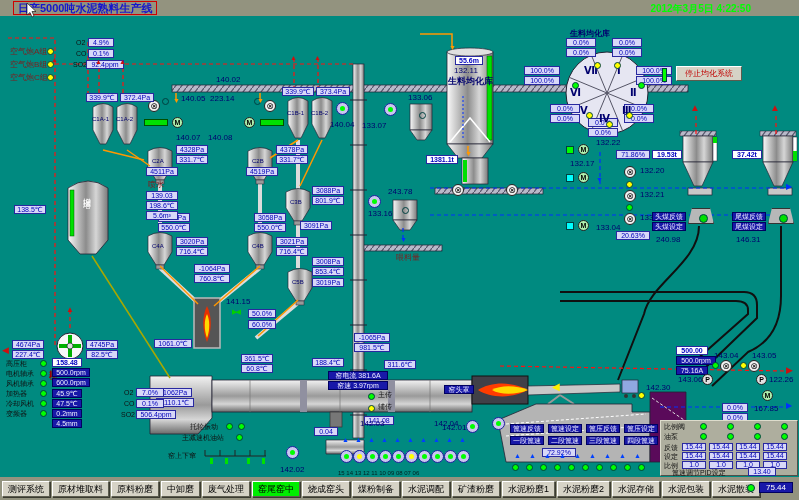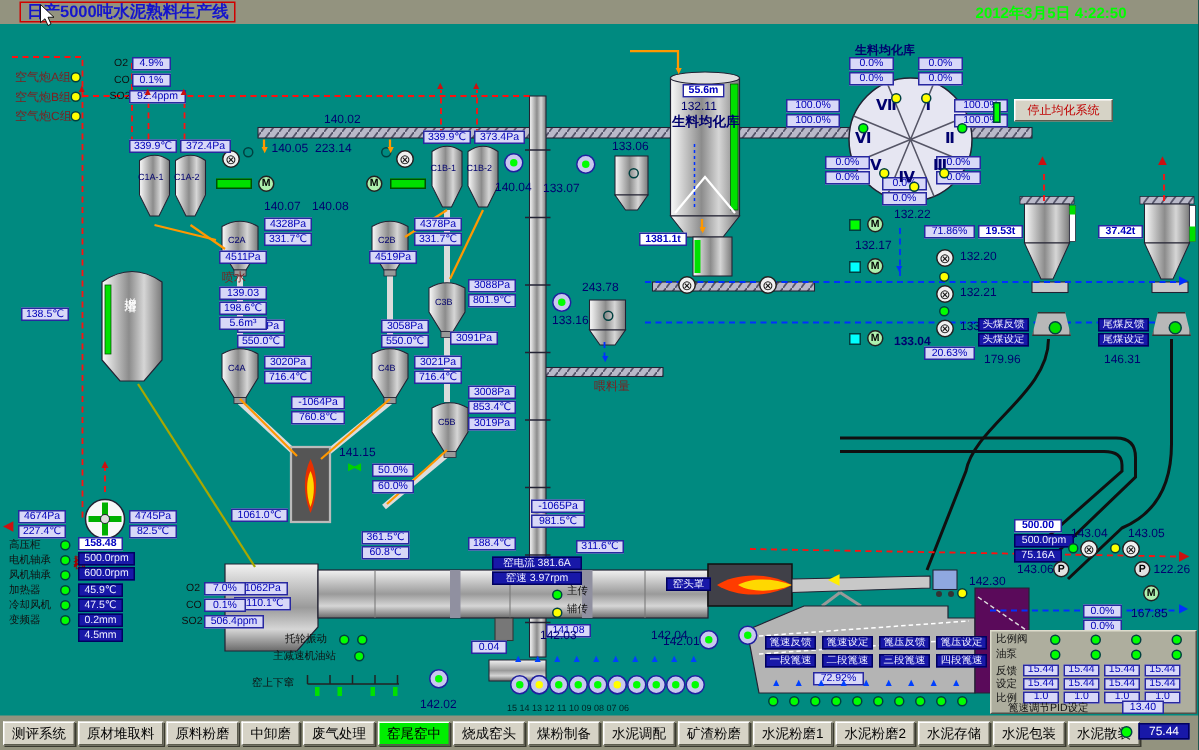--- a/index.html
+++ b/index.html
@@ -388,36 +388,36 @@
       <div class="it mot" style="left: 578px; top: 172px;">M</div>
       <div class="it vb" style="left: 616px; top: 150px; width: 34px; height: 9px; line-height: 7px;">71.86%</div>
       <div class="it rotv" style="left: 624px; top: 166px;">⊗</div>
       <div class="it lbl" style="left: 640px; top: 167px;">132.20</div>
       <div class="it led" style="left: 626px; top: 181px; background: rgb(255, 255, 0);"></div>
       <div class="it rotv" style="left: 624px; top: 190px;">⊗</div>
       <div class="it lbl" style="left: 640px; top: 191px;">132.21</div>
       <div class="it led" style="left: 626px; top: 204px; background: rgb(0, 255, 0);"></div>
       <div class="it rotv" style="left: 624px; top: 213px;">⊗</div>
       <div class="it lbl" style="left: 640px; top: 214px;">133.02</div>
-      <div class="it lbl" style="left: 596px; top: 224px; font-weight: bold;">133.04</div>
+      <div class="it lbl" style="left: 596px; top: 224px;">133.04</div>
       <div class="it vb" style="left: 616px; top: 231px; width: 34px; height: 9px; line-height: 7px;">20.63%</div>
       <div class="it sq" style="left: 566px; top: 222px; background: rgb(0, 255, 255);"></div>
       <div class="it mot" style="left: 578px; top: 220px;">M</div>
       <div class="it char" style="left: 596px; top: 176px; color: rgb(0, 48, 255); font-size: 7px;">▼</div>
       <div class="it char" style="left: 690px; top: 103px; color: rgb(204, 16, 16); font-size: 10px;">▲</div>
       <div class="it char" style="left: 770px; top: 103px; color: rgb(204, 16, 16); font-size: 10px;">▲</div>
       <div class="it vb vbh" style="left: 652px; top: 150px; width: 30px; height: 9px; line-height: 7px;">19.53t</div>
       <div class="it vb vbh" style="left: 732px; top: 150px; width: 30px; height: 9px; line-height: 7px;">37.42t</div>
       <div class="it wf" style="left: 688px; top: 208px;"></div>
       <div class="it wf" style="left: 768px; top: 208px;"></div>
       <div class="it vb vbd" style="left: 652px; top: 212px; width: 34px; height: 9px; line-height: 7px;">头煤反馈</div>
       <div class="it vb vbd" style="left: 652px; top: 222px; width: 34px; height: 9px; line-height: 7px;">头煤设定</div>
       <div class="it vb vbd" style="left: 732px; top: 212px; width: 34px; height: 9px; line-height: 7px;">尾煤反馈</div>
       <div class="it vb vbd" style="left: 732px; top: 222px; width: 34px; height: 9px; line-height: 7px;">尾煤设定</div>
-      <div class="it lbl" style="left: 656px; top: 236px;">179.96</div>
+      <div class="it lbl" style="left: 656px; top: 236px;">240.98</div>
       <div class="it lbl" style="left: 736px; top: 236px;">146.31</div>
       <div class="it vb" style="left: 156px; top: 388px; width: 36px; height: 9px; line-height: 7px;">-1062Pa</div>
       <div class="it vb" style="left: 156px; top: 398px; width: 38px; height: 9px; line-height: 7px;">1110.1℃</div>
       <div class="it vb" style="left: 241px; top: 354px; width: 32px; height: 9px; line-height: 7px;">361.5℃</div>
       <div class="it vb" style="left: 241px; top: 364px; width: 32px; height: 9px; line-height: 7px;">60.8℃</div>
       <div class="it vb" style="left: 312px; top: 358px; width: 32px; height: 9px; line-height: 7px;">188.4℃</div>
       <div class="it vb" style="left: 384px; top: 360px; width: 32px; height: 9px; line-height: 7px;">311.6℃</div>
       <div class="it vb" style="left: 354px; top: 333px; width: 36px; height: 9px; line-height: 7px;">-1065Pa</div>
       <div class="it vb" style="left: 354px; top: 343px; width: 36px; height: 9px; line-height: 7px;">981.5℃</div>
       <div class="it vb vbd" style="left: 328px; top: 371px; width: 60px; height: 9px; line-height: 7px;">窑电流 381.6A</div>

